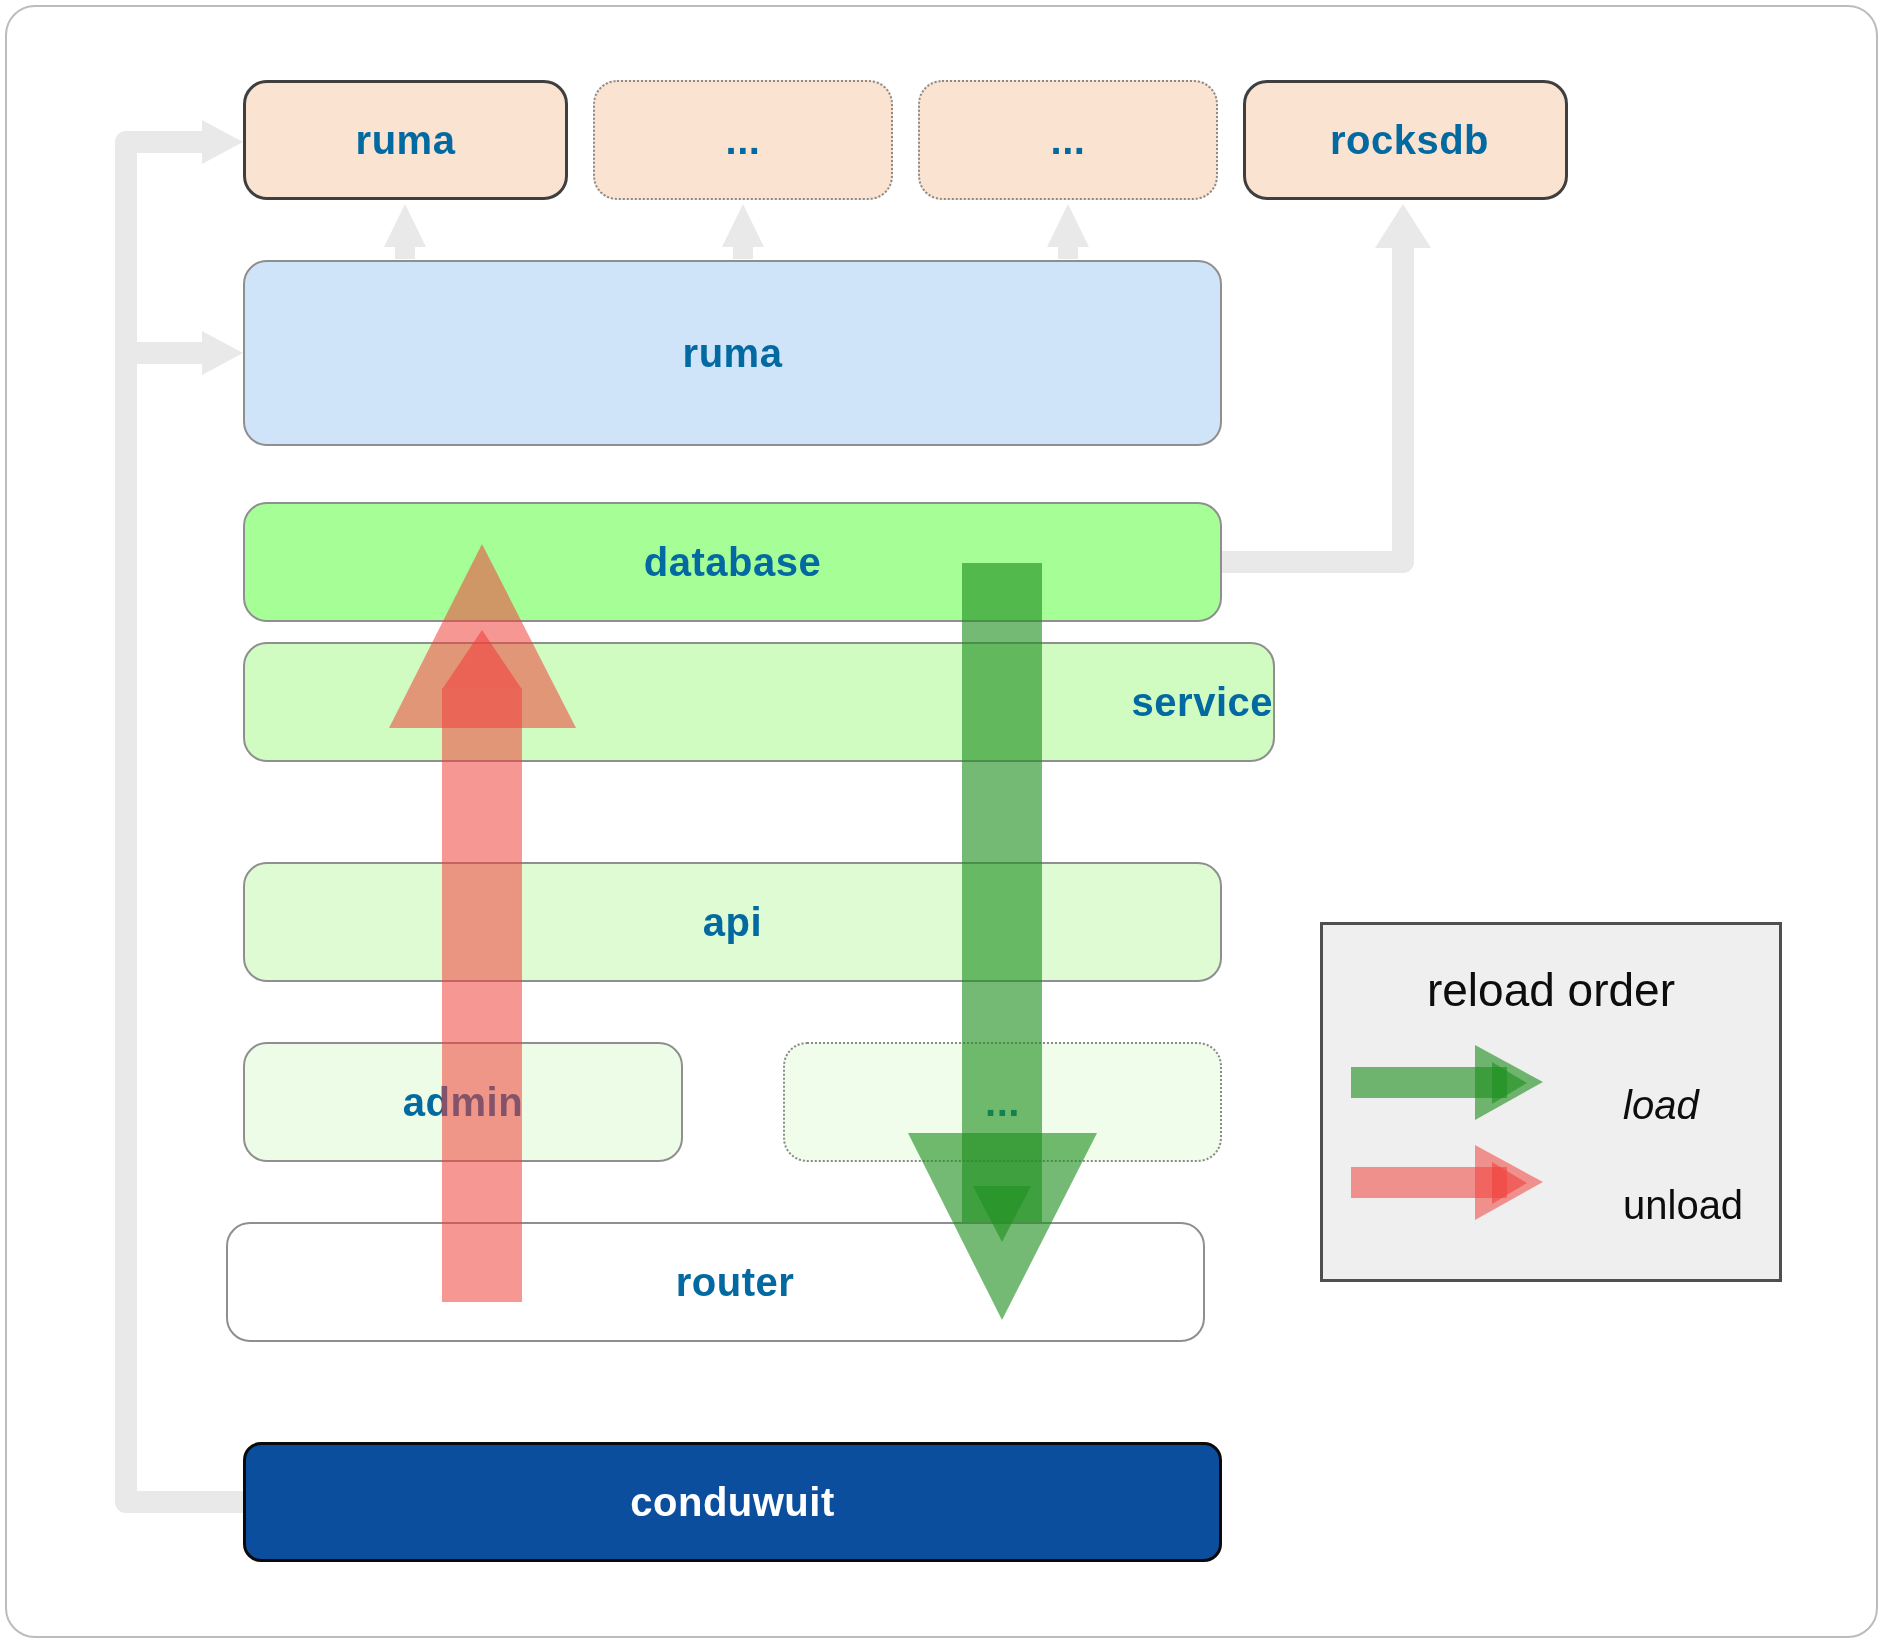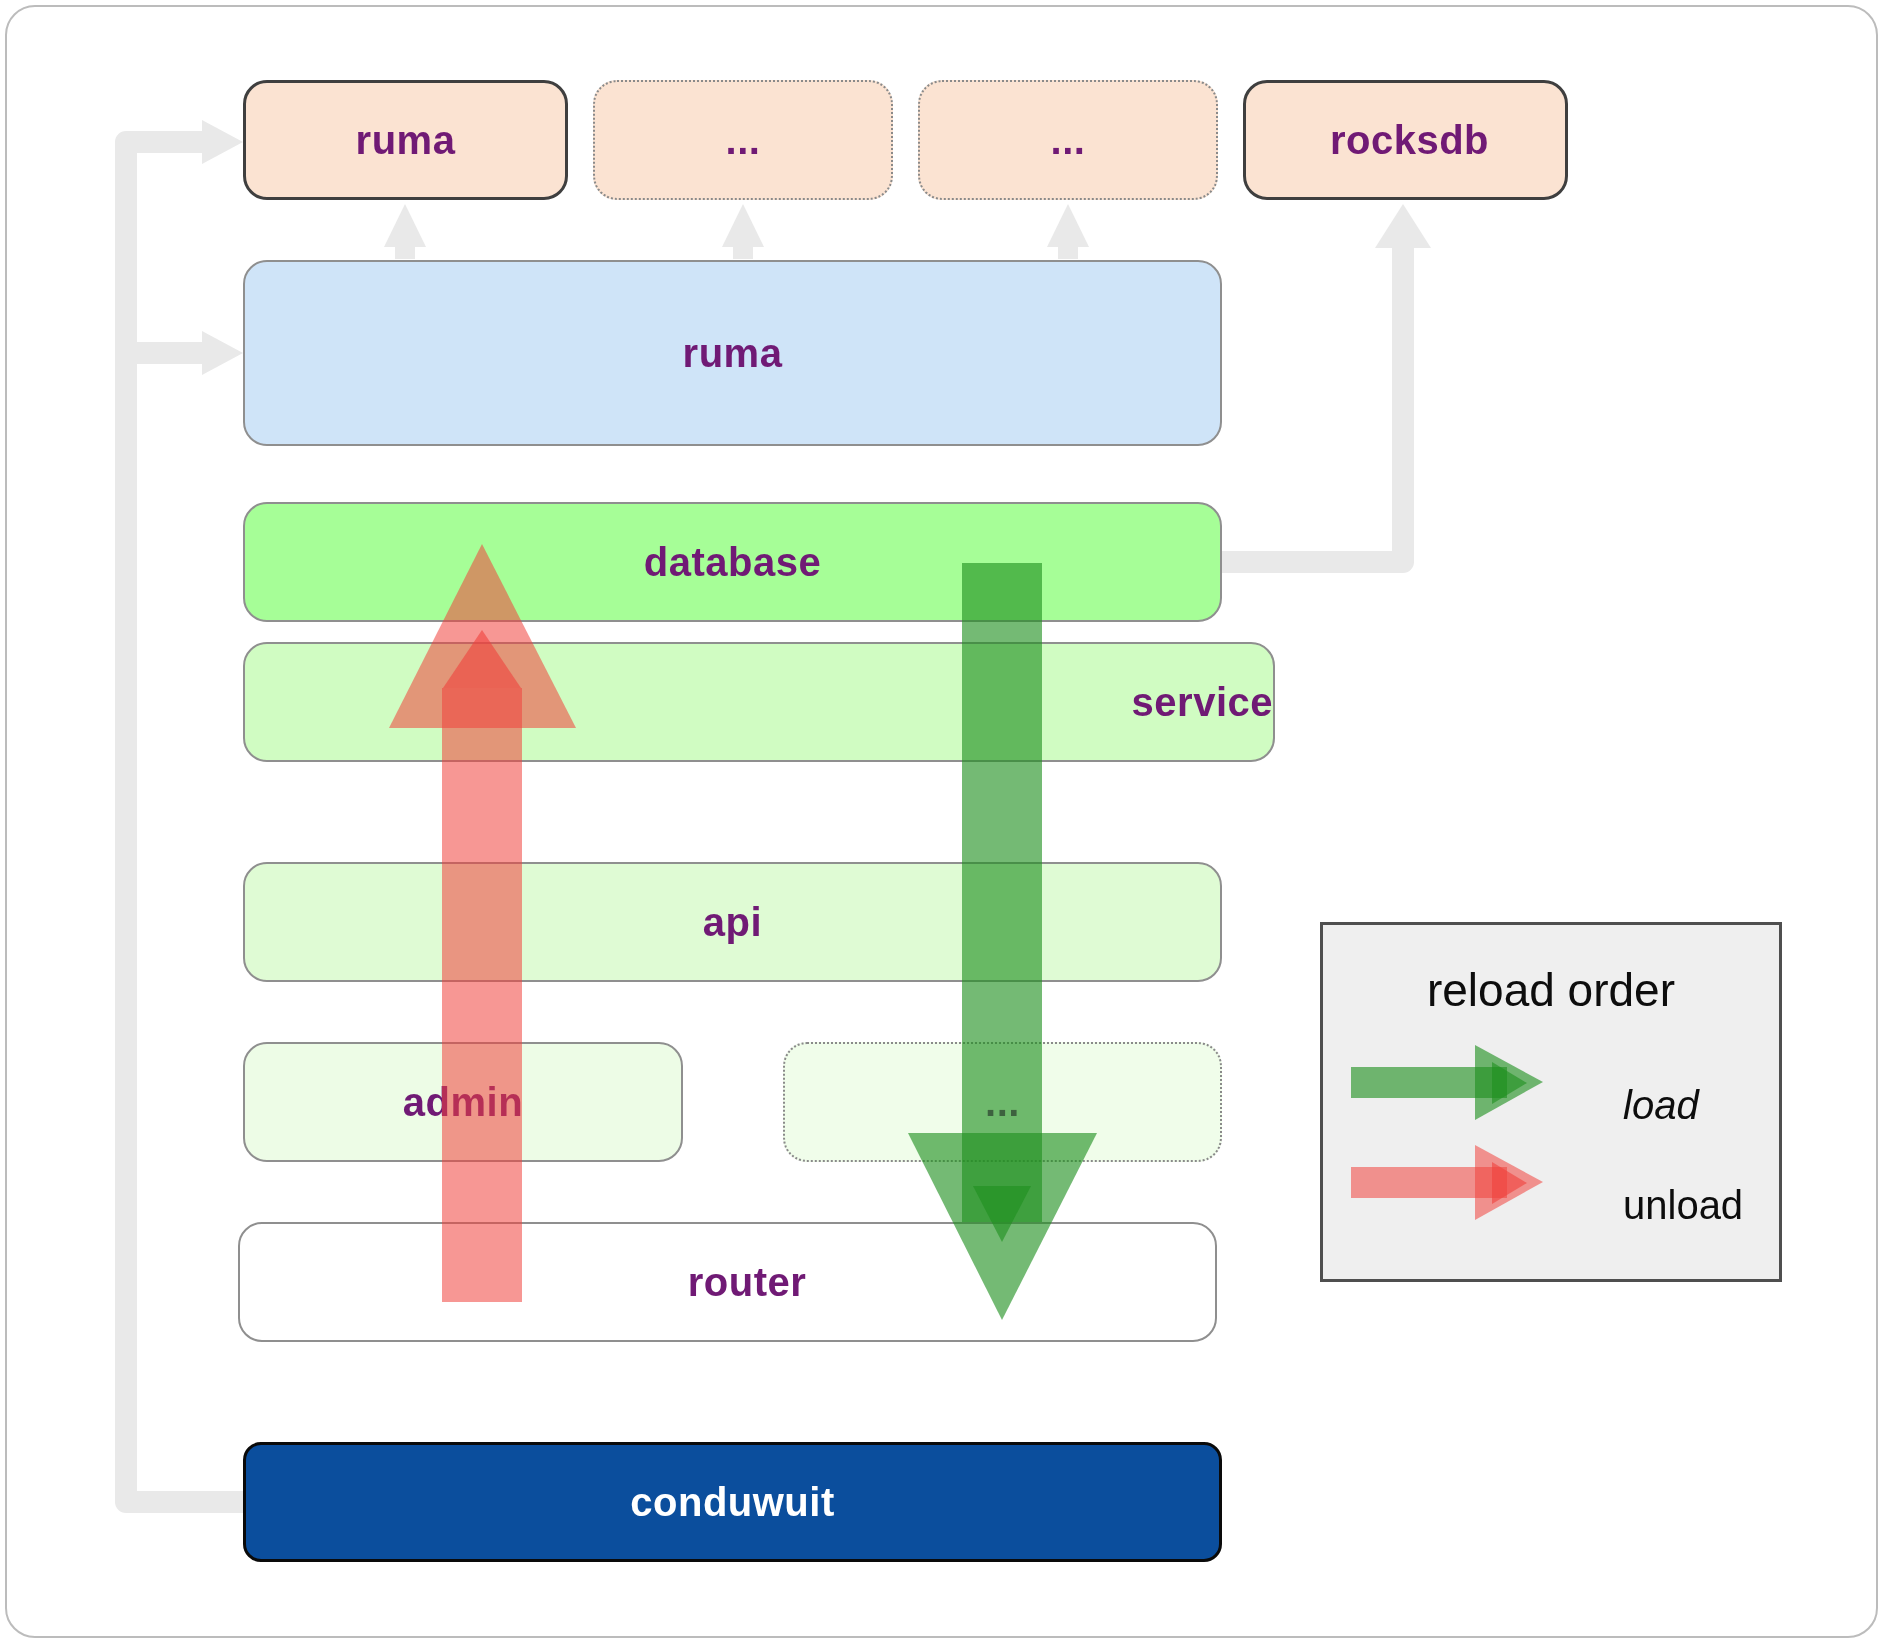--- a/index.html
+++ b/index.html
@@ -3,39 +3,39 @@
 <meta charset="utf-8">
 <style>
   html,body{margin:0;padding:0;background:#fff;}
   #canvas{position:relative;width:1883px;height:1643px;background:#ffffff;overflow:hidden;
           font-family:"Liberation Sans", sans-serif;}
   #frame{position:absolute;left:5px;top:5px;width:1869px;height:1629px;
          border:2px solid #bcbcbc;border-radius:30px;}
   svg.layer{position:absolute;left:0;top:0;width:1883px;height:1643px;pointer-events:none;}
   #connector-layer{z-index:1;}
   .node{position:absolute;display:flex;align-items:center;justify-content:center;
-        box-sizing:border-box;z-index:2;font-size:40px;font-weight:600;color:#701a75;
+        box-sizing:border-box;z-index:2;font-size:40px;font-weight:600;color:#0369a1;
         letter-spacing:0.5px;}
   .r22{border-radius:24px;}
   .solid-dark{border:3px solid #3f3f3f;}
   .dotted{border:2.5px dotted #8a8a8a;}
   .solid-gray{border:2px solid #8f8f8f;}
   
   #node-ruma     {left:243px;top:80px;width:325px;height:120px;}
   #node-more1    {left:593px;top:80px;width:300px;height:120px;}
   #node-more2    {left:918px;top:80px;width:300px;height:120px;}
   #node-rocksdb  {left:1243px;top:80px;width:325px;height:120px;}
   
   #node-core     {left:243px;top:260px;width:979px;height:186px;}
   #node-database {left:243px;top:502px;width:979px;height:120px;}
   #node-service  {left:243px;top:642px;width:1032px;height:120px;justify-content:flex-end;}
   #node-api      {left:243px;top:862px;width:979px;height:120px;}
   #node-admin    {left:243px;top:1042px;width:440px;height:120px;}
   #node-more3    {left:783px;top:1042px;width:439px;height:120px;}
-  #node-router   {left:238px;top:1222px;width:979px;height:120px;padding-left:39px;}
+  #node-router   {left:226px;top:1222px;width:979px;height:120px;padding-left:39px;}
   #node-conduwuit{left:243px;top:1442px;width:979px;height:120px;border:3px solid #0a0a0a;
                   border-radius:18px;color:#ffffff;}
   #arrow-layer{z-index:3;}
   
   #legend{position:absolute;left:1320px;top:922px;width:462px;height:360px;z-index:2;
           border:3px solid #4f4f4f;box-sizing:border-box;padding-left:15px;}
   #legend-title{position:absolute;left:0;top:38px;width:100%;text-align:center;
                 font-size:46px;font-weight:500;color:#0d0d0d;}
   #legend-load-label,#legend-unload-label{position:absolute;left:300px;width:160px;
                 font-size:40px;font-weight:400;color:#0d0d0d;}

